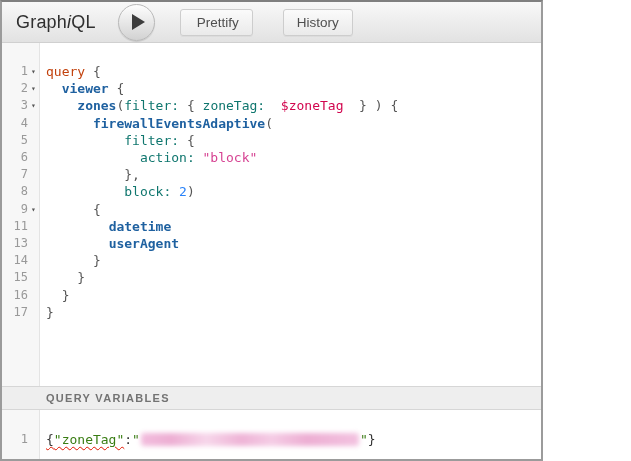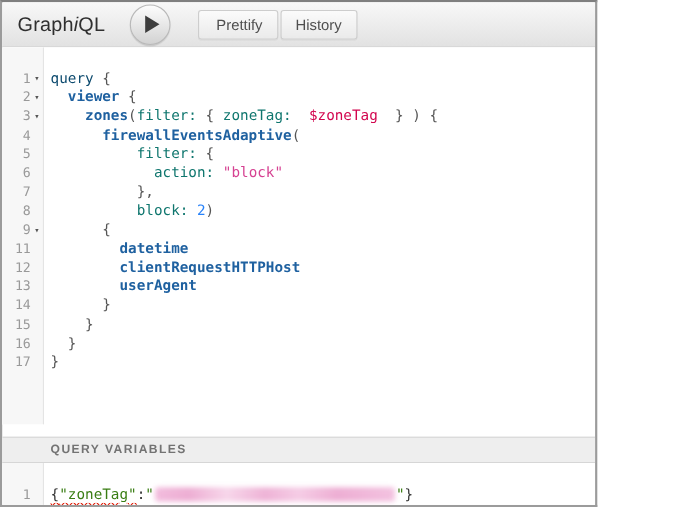--- a/index.html
+++ b/index.html
@@ -30,21 +30,21 @@
     display:flex; align-items:center; justify-content:center;
     cursor:pointer;
   }
   .play-tri {
     width:0; height:0; margin-left:4px;
     border-left:13px solid #3d3d3d;
     border-top:8px solid transparent;
     border-bottom:8px solid transparent;
   }
   .tb-btn {
-    margin-left:2px; padding:5px 13px;
+    margin-left:30px; padding:5px 13px;
     background:linear-gradient(#fbfbfb, #eaeaea);
     border:1px solid #cdcdcd; border-radius:3px;
     font-size:13.5px; color:#4f4f4f;
     box-shadow:0 1px 0 rgba(0,0,0,.04);
     cursor:pointer;
   }
   .tb-btn.first { margin-left:25px;padding-left:16px; }
   
   .editor {
     position:relative; background:#fff; overflow:hidden;
@@ -59,21 +59,21 @@
   #vars-editor  { flex:1 1 auto; padding-top:21px; }
   .cm-line { display:flex; position:relative; white-space:pre; }
   .cm-gutter-cell {
     flex:0 0 37px; display:flex; justify-content:flex-end; align-items:center;
     color:#999; font-size:12px; user-select:none;
   }
   .cm-lineno { text-align:right; }
   .cm-fold { width:11px; font-size:8px; color:#555; text-align:center; line-height:17.2px; }
   .cm-code { padding-left:7px; color:#555; }
   
-  .tk-kw   { color:#0c4a6e; }
+  .tk-kw   { color:#c2410c; }
   .tk-prop { color:#1F61A0;font-weight:bold; }
   .tk-attr { color:#0f766e; }
   .tk-str  { color:#D64292; }
   .tk-var  { color:#D2054E; }
   .tk-num  { color:#2882F9; }
   .tk-punc { color:#555; }
   .tk-key  { color:#397D13; }
   .tk-dark { color:#333; }
   .lint-error {
     text-decoration-line:underline;
@@ -91,21 +91,20 @@
   
   .vars-title {
     flex:0 0 24px;
     background:#eeeeee;
     border-top:1px solid #d6d6d6;
     border-bottom:1px solid #d6d6d6;
     display:flex; align-items:center;
     padding-left:44px;
     font-size:11px; font-weight:bold; letter-spacing:1.3px;
     color:#737373;
-    margin-top:11px;
   }
 </style>
 </head>
 <body>
 
 <div class="app">
 
   <div class="topbar">
     <div class="logo"><span>Graph</span><span class="ital">i</span><span>QL</span></div>
     <div class="exec-btn">
@@ -119,21 +118,20 @@
       <div class="cm-line"><div class="cm-gutter-cell"><span class="cm-lineno">1</span><span class="cm-fold">▾</span></div><div class="cm-code"><span class="tk-kw">query</span><span class="tk-punc"> {</span></div></div>
       <div class="cm-line"><div class="cm-gutter-cell"><span class="cm-lineno">2</span><span class="cm-fold">▾</span></div><div class="cm-code"><span class="tk-punc">  </span><span class="tk-prop">viewer</span><span class="tk-punc"> {</span></div></div>
       <div class="cm-line"><div class="cm-gutter-cell"><span class="cm-lineno">3</span><span class="cm-fold">▾</span></div><div class="cm-code"><span class="tk-punc">    </span><span class="tk-prop">zones</span><span class="tk-punc">(</span><span class="tk-attr">filter:</span><span class="tk-punc"> { </span><span class="tk-attr">zoneTag:</span><span class="tk-punc">  </span><span class="tk-var">$zoneTag</span><span class="tk-punc">  } ) {</span></div></div>
       <div class="cm-line"><div class="cm-gutter-cell"><span class="cm-lineno">4</span><span class="cm-fold"></span></div><div class="cm-code"><span class="tk-punc">      </span><span class="tk-prop">firewallEventsAdaptive</span><span class="tk-punc">(</span></div></div>
       <div class="cm-line"><div class="cm-gutter-cell"><span class="cm-lineno">5</span><span class="cm-fold"></span></div><div class="cm-code"><span class="tk-punc">          </span><span class="tk-attr">filter:</span><span class="tk-punc"> {</span></div></div>
       <div class="cm-line"><div class="cm-gutter-cell"><span class="cm-lineno">6</span><span class="cm-fold"></span></div><div class="cm-code"><span class="tk-punc">            </span><span class="tk-attr">action:</span><span class="tk-punc"> </span><span class="tk-str">"block"</span></div></div>
       <div class="cm-line"><div class="cm-gutter-cell"><span class="cm-lineno">7</span><span class="cm-fold"></span></div><div class="cm-code"><span class="tk-punc">          </span><span class="tk-punc">},</span></div></div>
       <div class="cm-line"><div class="cm-gutter-cell"><span class="cm-lineno">8</span><span class="cm-fold"></span></div><div class="cm-code"><span class="tk-punc">          </span><span class="tk-attr">block:</span><span class="tk-punc"> </span><span class="tk-num">2</span><span class="tk-punc">)</span></div></div>
       <div class="cm-line"><div class="cm-gutter-cell"><span class="cm-lineno">9</span><span class="cm-fold">▾</span></div><div class="cm-code"><span class="tk-punc">      </span><span class="tk-punc">{</span></div></div>
       <div class="cm-line"><div class="cm-gutter-cell"><span class="cm-lineno">11</span><span class="cm-fold"></span></div><div class="cm-code"><span class="tk-punc">        </span><span class="tk-prop">datetime</span></div></div>
-      <div class="cm-line"><div class="cm-gutter-cell"><span class="cm-lineno">12</span><span class="cm-fold"></span></div><div class="cm-code"><span class="tk-punc">        </span><span class="tk-prop">clientRequestHTTPHost</span></div></div>
       <div class="cm-line"><div class="cm-gutter-cell"><span class="cm-lineno">13</span><span class="cm-fold"></span></div><div class="cm-code"><span class="tk-punc">        </span><span class="tk-prop">userAgent</span></div></div>
       <div class="cm-line"><div class="cm-gutter-cell"><span class="cm-lineno">14</span><span class="cm-fold"></span></div><div class="cm-code"><span class="tk-punc">      </span><span class="tk-punc">}</span></div></div>
       <div class="cm-line"><div class="cm-gutter-cell"><span class="cm-lineno">15</span><span class="cm-fold"></span></div><div class="cm-code"><span class="tk-punc">    </span><span class="tk-punc">}</span></div></div>
       <div class="cm-line"><div class="cm-gutter-cell"><span class="cm-lineno">16</span><span class="cm-fold"></span></div><div class="cm-code"><span class="tk-punc">  </span><span class="tk-punc">}</span></div></div>
       <div class="cm-line"><div class="cm-gutter-cell"><span class="cm-lineno">17</span><span class="cm-fold"></span></div><div class="cm-code"><span class="tk-punc">}</span></div></div>
     </div>
 
   <div class="vars-title">
     <span>QUERY VARIABLES</span>
   </div>

